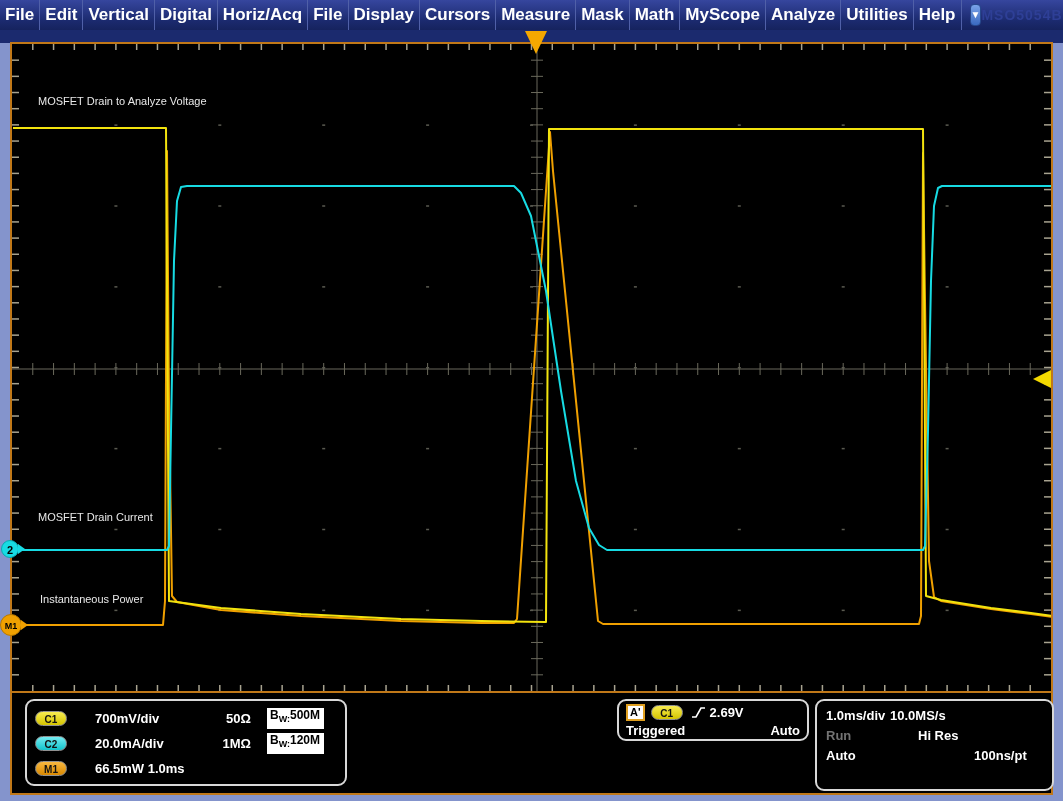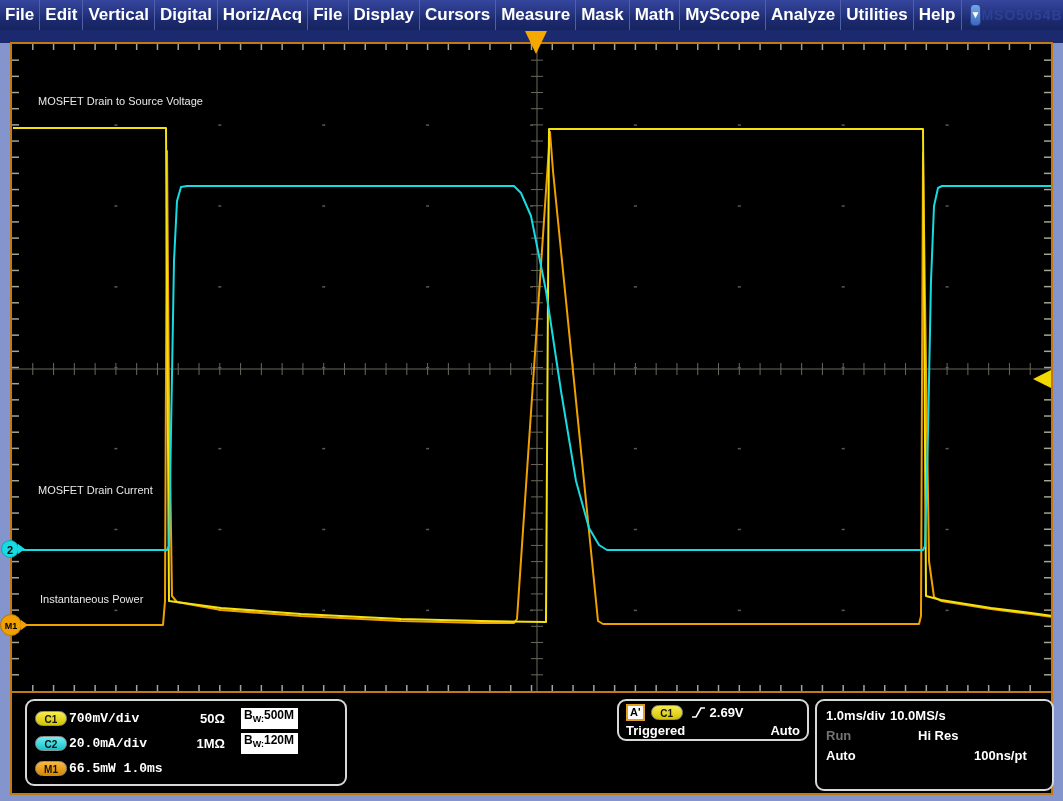--- a/index.html
+++ b/index.html
@@ -50,21 +50,21 @@
 
   
   .ro-box { position:absolute; border:2px solid #d8d8d8; border-radius:9px; background:#000; }
   .box-channels { left:13px; top:6px; width:322px; height:87px; padding:5px 8px; }
   .ro-row { display:flex; align-items:center; height:25px; color:#fff; font-size:13px; font-weight:bold; }
   .pill { display:inline-block; width:32px; height:15px; border-radius:8px; font-size:10px; font-weight:bold;
     color:#111; text-align:center; line-height:15px; border:1px solid #909090; flex:0 0 32px; }
   .pill-c1 { background:linear-gradient(#f8ec50,#d4c400); }
   .pill-c2 { background:linear-gradient(#74ecf2,#12c4cc); }
   .pill-m1 { background:linear-gradient(#f8b840,#d88800); }
-  .ro-scale { margin-left:2px; width:118px;font-family:Liberation Mono, monospace; }
+  .ro-scale { margin-left:28px; width:118px; }
   .ro-term { width:38px; text-align:right; }
   .bw-box { background:#fff; color:#000; font-size:12px; font-weight:bold; padding:0 4px 1px 3px;
     margin-left:16px; line-height:15px; }
   .bw-box sub { font-size:9px; }
 
   .box-trigger { left:605px; top:6px; width:192px; height:42px; padding:2px 7px; }
   .trig-row { display:flex; align-items:center; height:18px; color:#fff; font-size:13px; font-weight:bold; }
   .abadge { background:#fff; color:#000; font-size:11px; font-weight:bold; border:2px solid #e0a020;
     padding:0 2px; line-height:13px; margin-right:6px; }
   .slope-icon { margin:0 4px 0 8px; }
@@ -454,22 +454,22 @@
           <rect x="933.6" y="323" width="3" height="1.5" fill="#5a5a50"></rect>
           <rect x="933.6" y="403.875" width="3" height="1.5" fill="#5a5a50"></rect>
           <rect x="933.6" y="484.75" width="3" height="1.5" fill="#5a5a50"></rect>
           <rect x="933.6" y="565.625" width="3" height="1.5" fill="#5a5a50"></rect>
         </g>
       <polyline id="trace-m1" fill="none" stroke-width="2" stroke-linejoin="round" points="1,581 151,581 153,557 155,107 157,357 160,552 165,558 209,566 289,572 389,577 469,579 502,579 505,575 538,88 541,127 586,577 591,580 907,580 909,572 911,109 913,257 917,517 922,553 929,557 979,565 1019,570 1040,573" stroke="#f0a000"></polyline>
       <polyline id="trace-c1" fill="none" stroke-width="2" stroke-linejoin="round" points="1,84 154,84 157,557 209,564 289,570 389,575 469,577 534,578 537,85 911,85 914,552 929,556 979,564 1019,569 1040,572" stroke="#f2e30e"></polyline>
       <polyline id="trace-c2" fill="none" stroke-width="2" stroke-linejoin="round" points="1,506 155,506 157,502 159,387 162,217 165,157 169,143 175,142 502,142 509,149 519,172 534,247 549,347 564,437 577,484 587,501 595,506 911,506 913,502 916,387 919,237 922,162 926,144 930,142 1040,142" stroke="#17dbe3"></polyline>
       <polygon id="trig-level-arrow" points="1039,326 1039,344 1021,335" fill="#f2d800"></polygon>
     </svg>
-    <div class="wave-label" style="left:26px;top:51px">MOSFET Drain to Source Voltage</div>
-    <div class="wave-label" style="left:26px;top:440px">MOSFET Drain Current</div>
+    <div class="wave-label" style="left:26px;top:51px">MOSFET Drain to Analyze Voltage</div>
+    <div class="wave-label" style="left:26px;top:467px">MOSFET Drain Current</div>
     <div class="wave-label" style="left:28px;top:549px">Instantaneous Power</div>
   </div>
 
   <div class="readout-area">
 
     <div class="ro-box box-channels">
       <div class="ro-row">
         <span class="pill pill-c1">C1</span>
         <span class="ro-scale">700mV/div</span>
         <span class="ro-term">50Ω</span>

